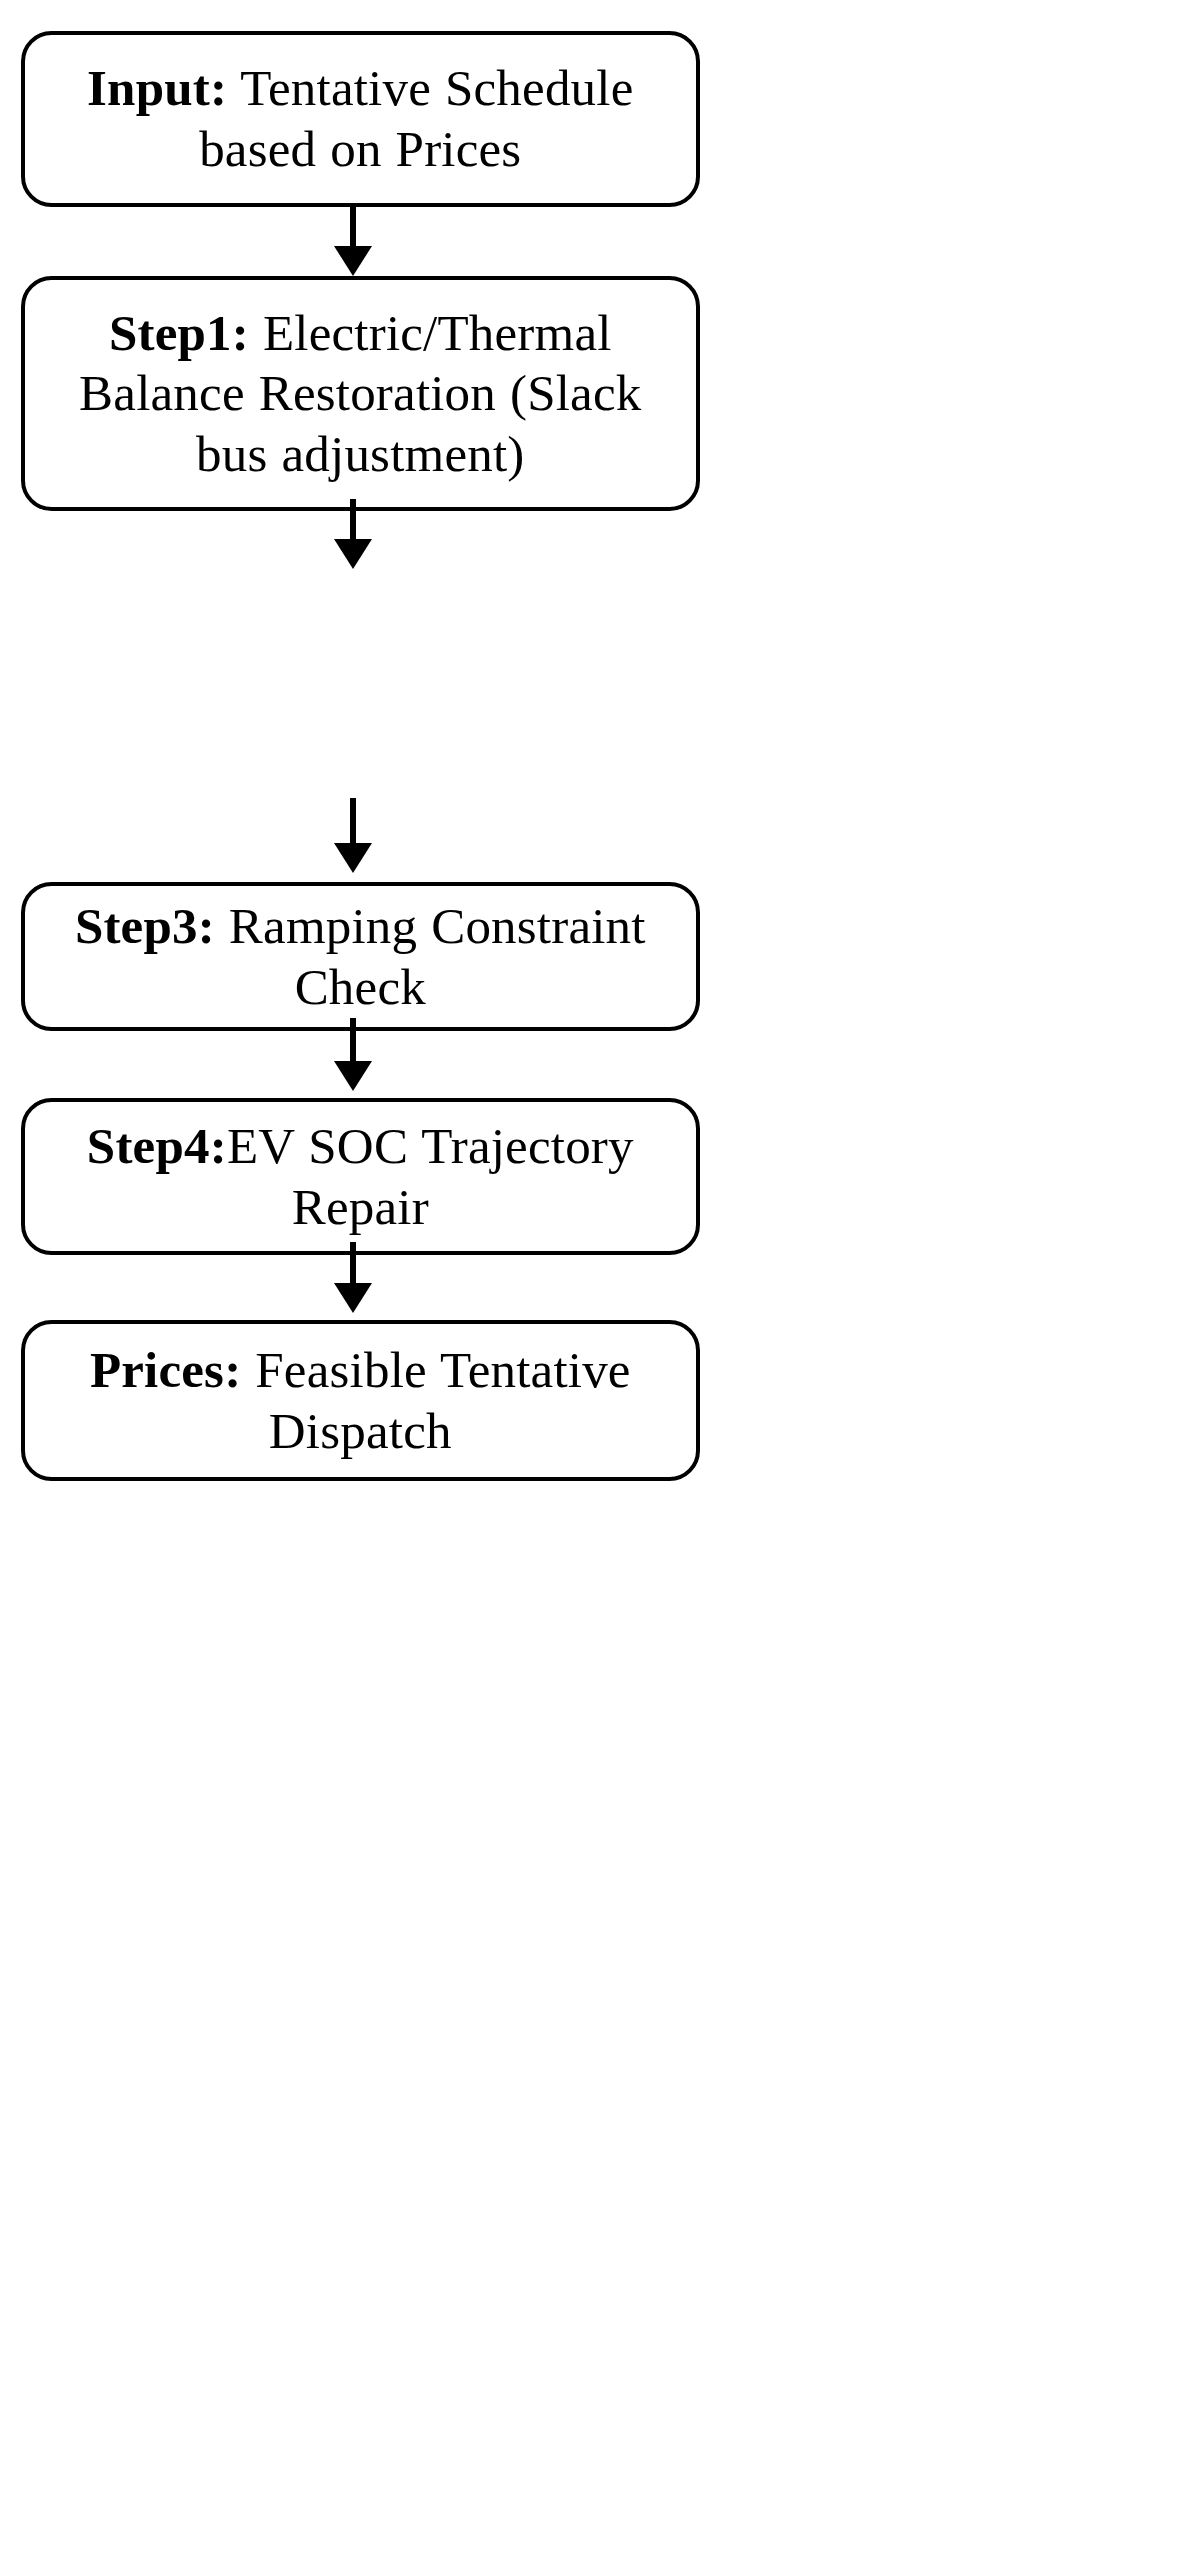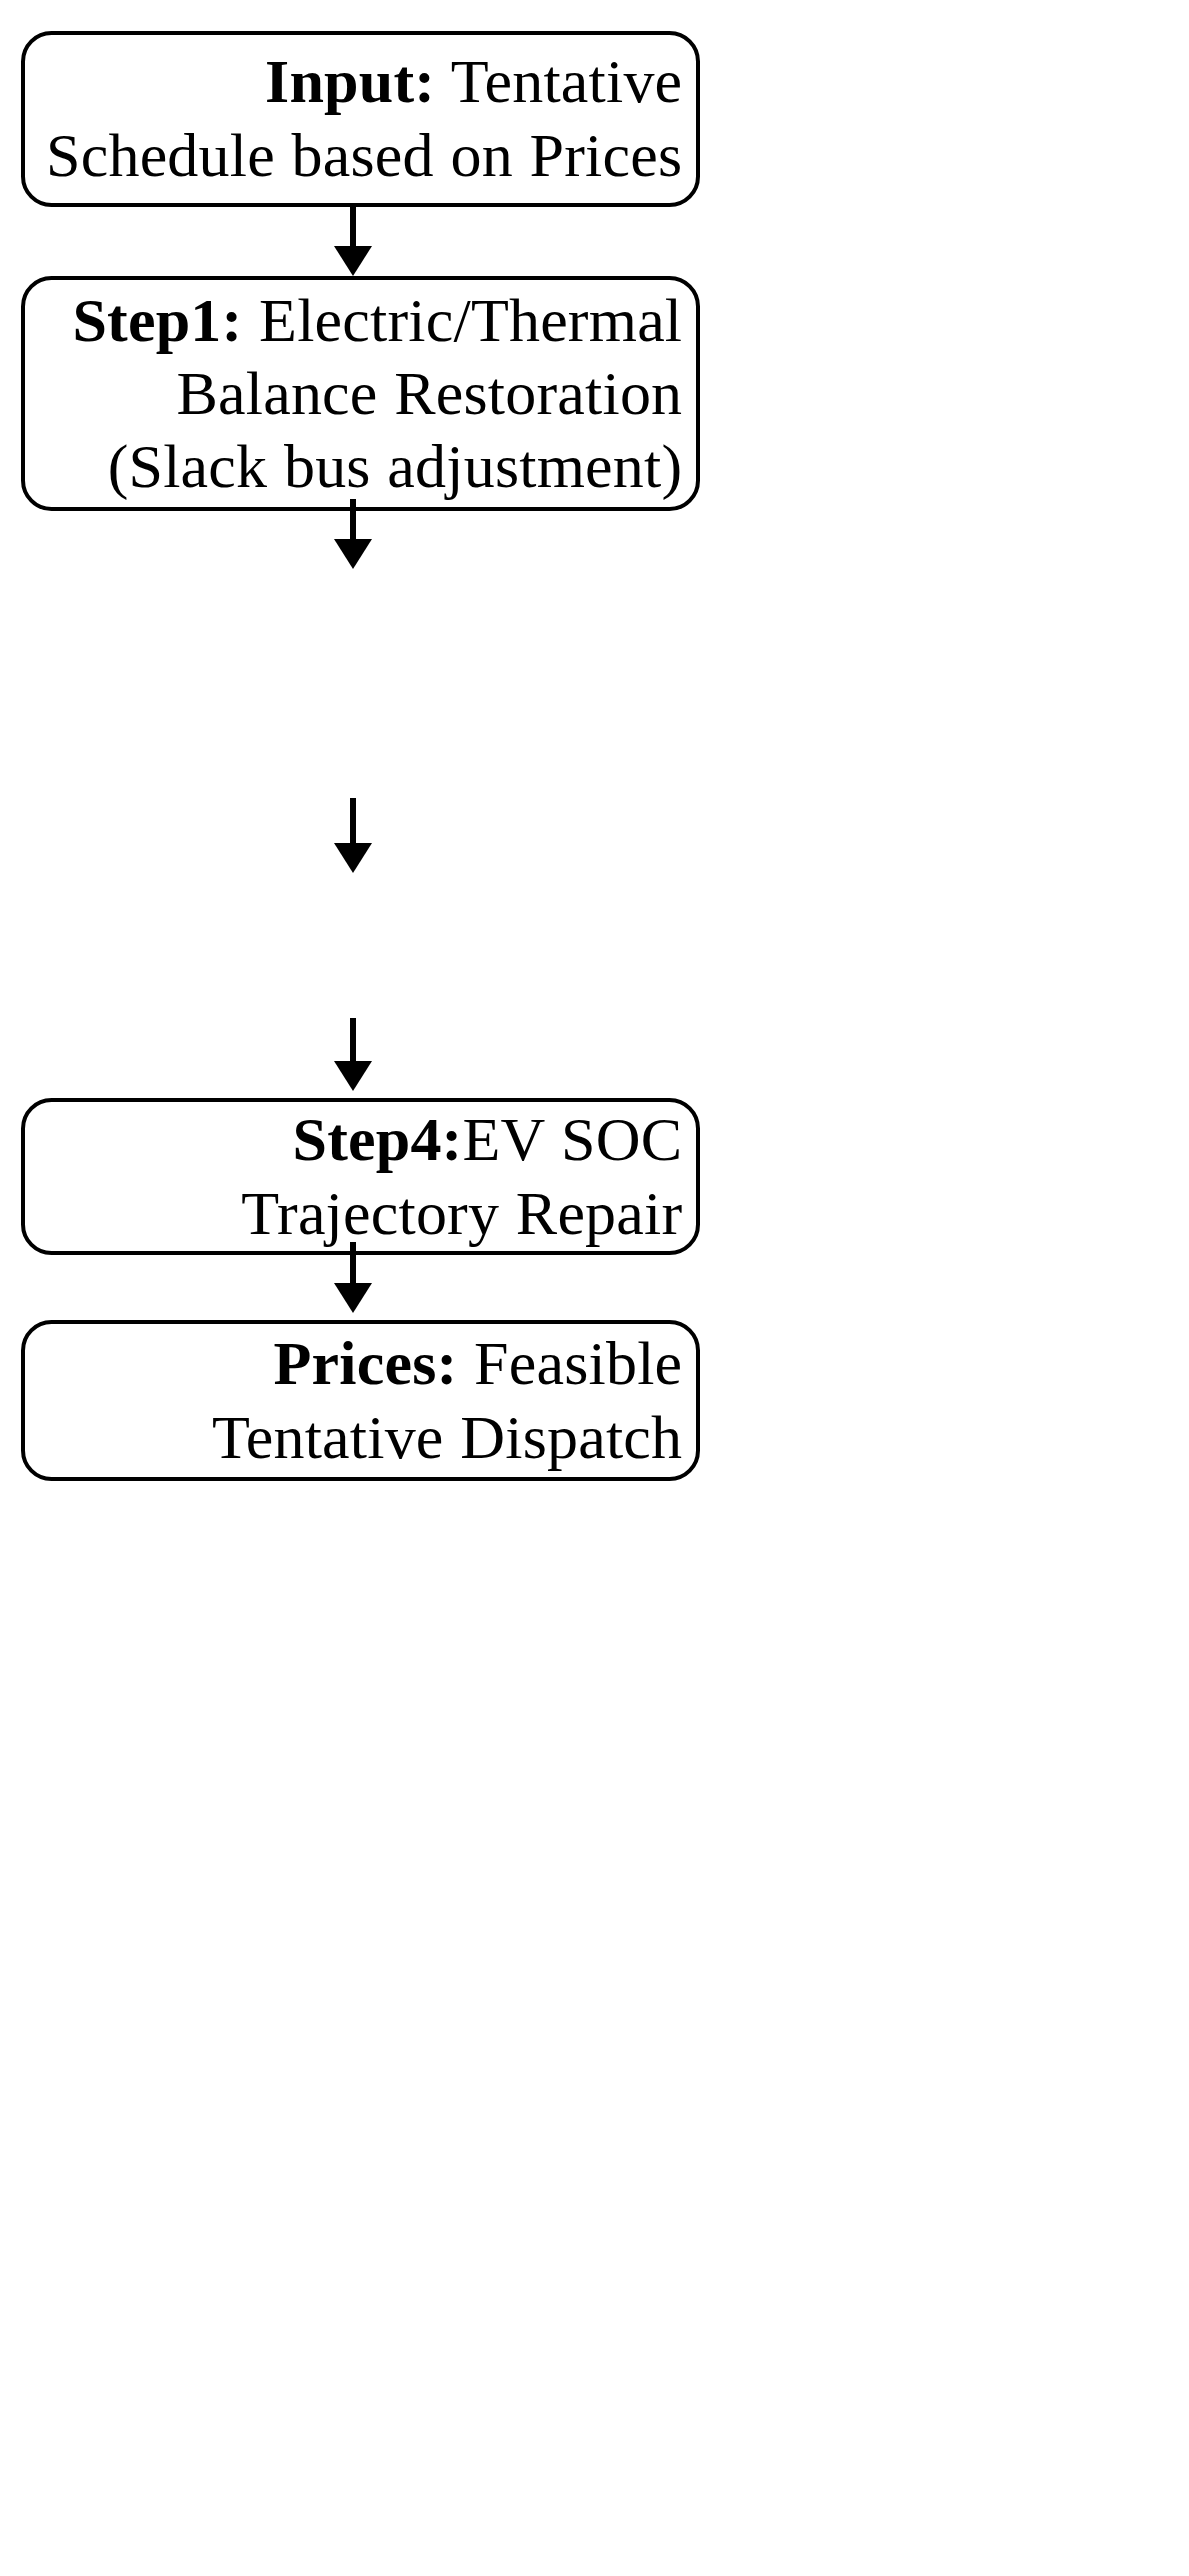--- a/index.html
+++ b/index.html
@@ -36,25 +36,24 @@
     align-items: center;
     justify-content: center;
     text-align: center;
     padding: 0 13.3px;
     overflow: hidden;
   }
 
   .node-text {
     display: block;
     width: 100%;
-    font-size: 62px;
+    font-size: 51px;
     line-height: 1.18;
     letter-spacing: 0.2px;
     word-spacing: 1px;
-    text-align: right;
   }
 
   .lbl {
     font-weight: bold;
   }
 
   .body-txt {
     font-weight: normal;
   }
 
@@ -122,20 +121,23 @@
     <span class="node-text"><b class="lbl">Step1:</b><span class="body-txt"> Electric/Thermal Balance Restoration (Slack bus adjustment)</span></span>
   </div>
 
   <div class="connector" id="conn-2"></div>
   <div class="arrowhead" id="head-2"></div>
 
 
   <div class="connector" id="conn-3"></div>
   <div class="arrowhead" id="head-3"></div>
 
+  <div class="node" id="node-step3">
+    <span class="node-text"><b class="lbl">Step3:</b><span class="body-txt"> Ramping Constraint Check</span></span>
+  </div>
 
   <div class="connector" id="conn-4"></div>
   <div class="arrowhead" id="head-4"></div>
 
   <div class="node" id="node-step4">
     <span class="node-text"><b class="lbl">Step4:</b><span class="body-txt">EV SOC Trajectory Repair</span></span>
   </div>
 
   <div class="connector" id="conn-5"></div>
   <div class="arrowhead" id="head-5"></div>

